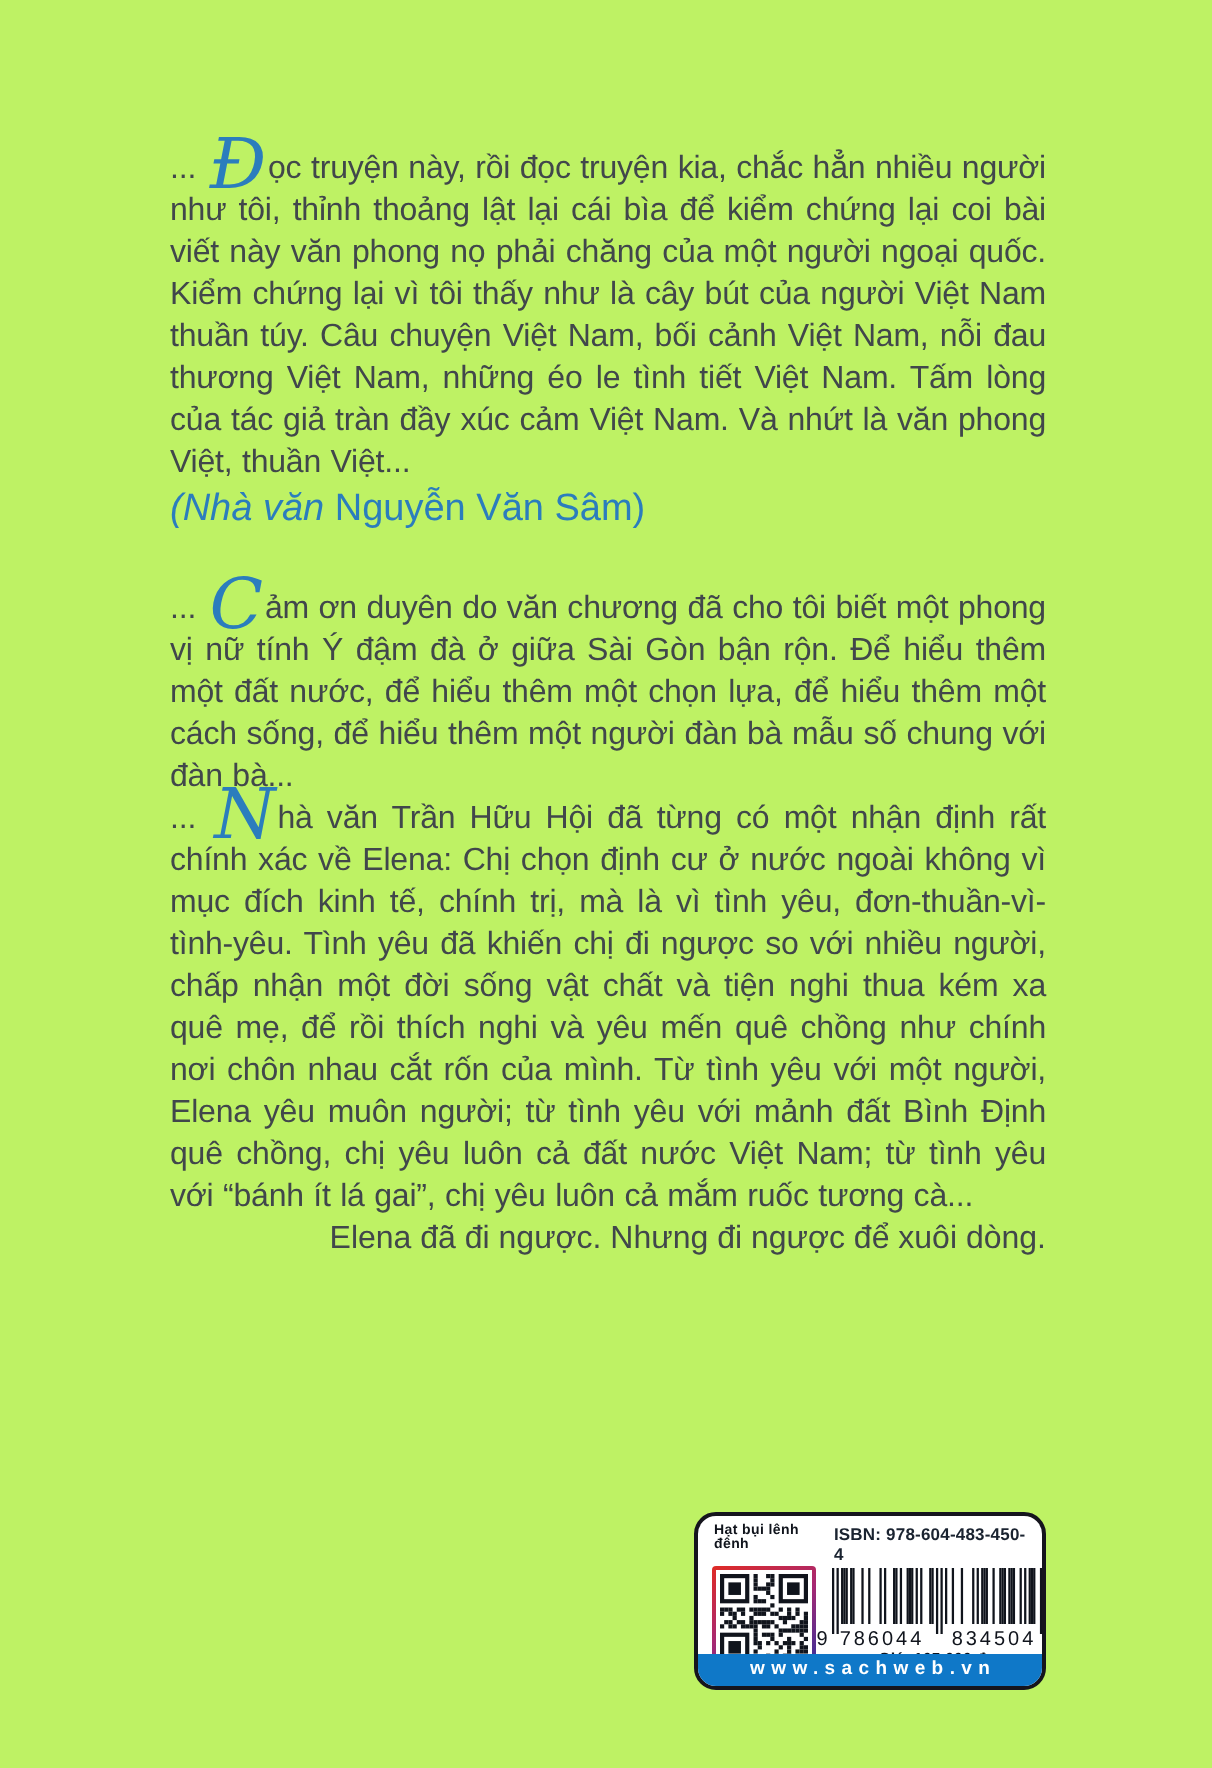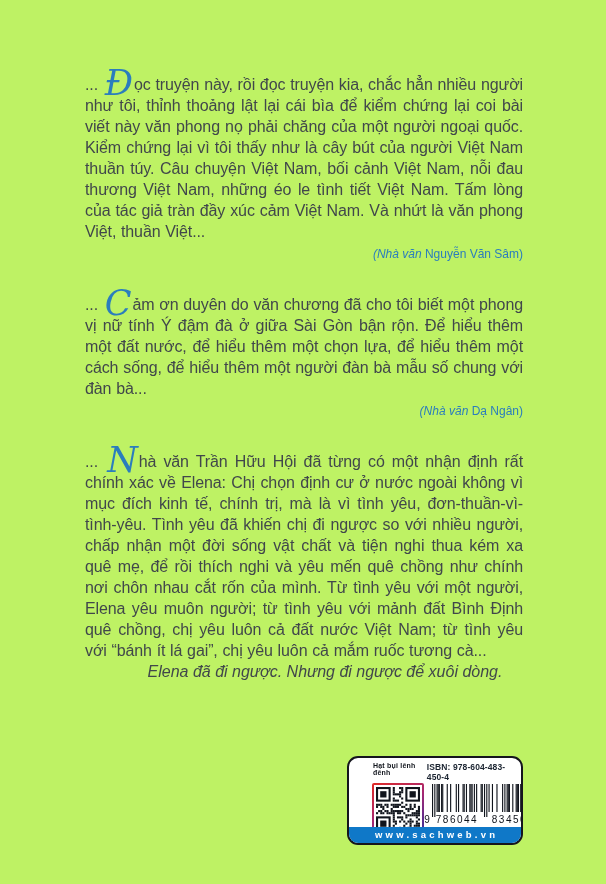--- a/index.html
+++ b/index.html
@@ -15,33 +15,33 @@
     margin:0;font-size:16px;line-height:21px;text-align:justify;
     color:var(--body-text,#41474b);letter-spacing:-0.1px;word-spacing:0.4px;
   }
   .quote-text .lead{white-space:pre;}
   .dropcap{
     font-family:"DejaVu Serif","Liberation Serif",serif;
     font-style:italic;font-size:35px;line-height:0;
     color:var(--accent,#2b7dbd);vertical-align:-5px;margin:0 1px 0 2px;
   }
   .attribution{
-    margin:2px 0 29px;text-align:right;font-size:12px;line-height:21px;
+    margin:2px 0 29px;font-size:19px;line-height:21px;
     color:var(--accent,#2b7dbd);
   }
   .attribution .it{font-style:italic;}
   .closing-line{
     margin:0;font-size:16px;line-height:21px;text-indent:42px;
-    color:var(--body-text,#41474b);text-align:center;font-style:italic;
+    color:var(--body-text,#41474b);text-align:right;
   }
   
   .info-box{
     position:absolute;left:347px;top:756px;width:176px;height:89px;
     background:#ffffff;border:2px solid #15151d;border-radius:11px;
-    box-sizing:border-box;overflow:hidden;padding-left:16px;
+    box-sizing:border-box;overflow:hidden;
   }
   .box-header{display:flex;justify-content:space-between;align-items:flex-start;padding:4px 7px 0 8px;}
   .series-title{font-size:7px;font-weight:bold;color:#10141c;letter-spacing:0.2px;}
   .isbn{font-size:8.5px;font-weight:bold;color:#1a2330;letter-spacing:0.1px;}
   .box-main{display:flex;align-items:flex-start;padding:1px 4px 0 7px;}
   .qr-wrap{
     width:52px;height:52px;box-sizing:border-box;padding:2px;border-radius:2px;
     background:linear-gradient(150deg,#e02b25 0%,#a62873 48%,#33309c 100%);
     flex:0 0 auto;
   }
@@ -64,21 +64,20 @@
 
   <div class="content">
 
     <div class="quote-block">
       <p class="quote-text"><span class="lead">... </span><span class="dropcap">Đ</span><span>ọc truyện này, rồi đọc truyện kia, chắc hẳn nhiều người như tôi, thỉnh thoảng lật lại cái bìa để kiểm chứng lại coi bài viết này văn phong nọ phải chăng của một người ngoại quốc. Kiểm chứng lại vì tôi thấy như là cây bút của người Việt Nam thuần túy. Câu chuyện Việt Nam, bối cảnh Việt Nam, nỗi đau thương Việt Nam, những éo le tình tiết Việt Nam. Tấm lòng của tác giả tràn đầy xúc cảm Việt Nam. Và nhứt là văn phong Việt, thuần Việt...</span></p>
       <p class="attribution"><span class="it">(Nhà văn </span><span>Nguyễn Văn Sâm)</span></p>
     </div>
 
     <div class="quote-block">
       <p class="quote-text"><span class="lead">... </span><span class="dropcap">C</span><span>ảm ơn duyên do văn chương đã cho tôi biết một phong vị nữ tính Ý đậm đà ở giữa Sài Gòn bận rộn. Để hiểu thêm một đất nước, để hiểu thêm một chọn lựa, để hiểu thêm một cách sống, để hiểu thêm một người đàn bà mẫu số chung với đàn bà...</span></p>
-      <p class="attribution"><span class="it">(Nhà văn </span><span>Dạ Ngân)</span></p>
     </div>
 
     <div class="quote-block">
       <p class="quote-text"><span class="lead">... </span><span class="dropcap">N</span><span>hà văn Trần Hữu Hội đã từng có một nhận định rất chính xác về Elena: Chị chọn định cư ở nước ngoài không vì mục đích kinh tế, chính trị, mà là vì tình yêu, đơn-thuần-vì-tình-yêu. Tình yêu đã khiến chị đi ngược so với nhiều người, chấp nhận một đời sống vật chất và tiện nghi thua kém xa quê mẹ, để rồi thích nghi và yêu mến quê chồng như chính nơi chôn nhau cắt rốn của mình. Từ tình yêu với một người, Elena yêu muôn người; từ tình yêu với mảnh đất Bình Định quê chồng, chị yêu luôn cả đất nước Việt Nam; từ tình yêu với “bánh ít lá gai”, chị yêu luôn cả mắm ruốc tương cà...</span></p>
       <p class="closing-line">Elena đã đi ngược. Nhưng đi ngược để xuôi dòng.</p>
     </div>
 
   </div>
 
   <div class="info-box">

